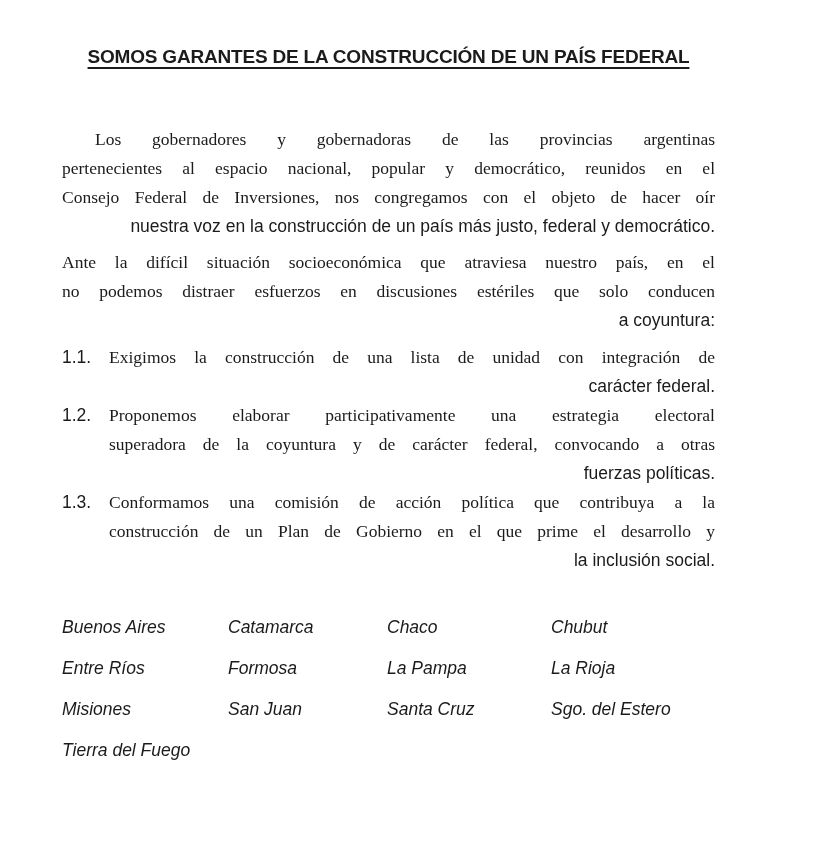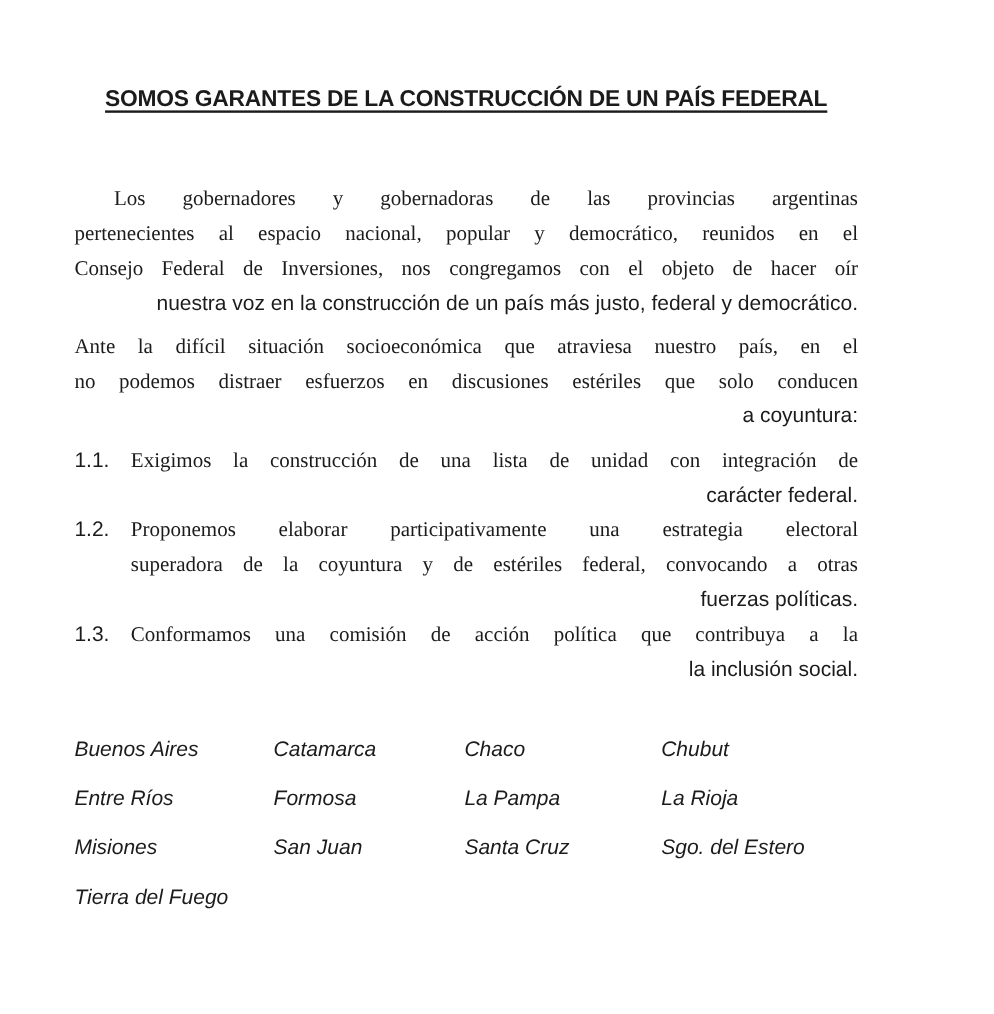--- a/index.html
+++ b/index.html
@@ -10,21 +10,21 @@
   .page {
     position: relative;
     width: 828px;
     height: 845px;
     box-sizing: border-box;
     background: #ffffff;
     color: #1b1b1b;
     font-family: "Liberation Sans", sans-serif;
     font-size: 17.5px;
     line-height: 29px;
-    padding: 68px 113px 0 62px;
+    padding: 42px 113px 0 62px;
     overflow: hidden;
   }
   h1.doc-title {
     margin: 0;
     font-size: 19px;
     line-height: 29px;
     font-weight: bold;
     letter-spacing: -0.2px;
     text-align: center;
     text-decoration: underline;
@@ -90,28 +90,29 @@
         <div class="list-num">1.1.</div>
         <div class="list-text">
           <div class="line justify">Exigimos la construcción de una lista de unidad con integración de</div>
           <div class="line">carácter federal.</div>
         </div>
       </div>
       <div class="list-item">
         <div class="list-num">1.2.</div>
         <div class="list-text">
           <div class="line justify">Proponemos elaborar participativamente una estrategia electoral</div>
-          <div class="line justify">superadora de la coyuntura y de estériles federal, convocando a otras</div>
+          <div class="line justify">superadora de la coyuntura y de carácter federal, convocando a otras</div>
           <div class="line">fuerzas políticas.</div>
         </div>
       </div>
       <div class="list-item">
         <div class="list-num">1.3.</div>
         <div class="list-text">
           <div class="line justify">Conformamos  una comisión de acción política que contribuya a la</div>
+          <div class="line justify">construcción de un Plan de Gobierno en el que prime el desarrollo y</div>
           <div class="line">la inclusión social.</div>
         </div>
       </div>
     </div>
 
   <div class="provinces" id="provinces">
       <div class="province-row">
         <div class="province">Buenos Aires</div>
         <div class="province">Catamarca</div>
         <div class="province">Chaco</div>

